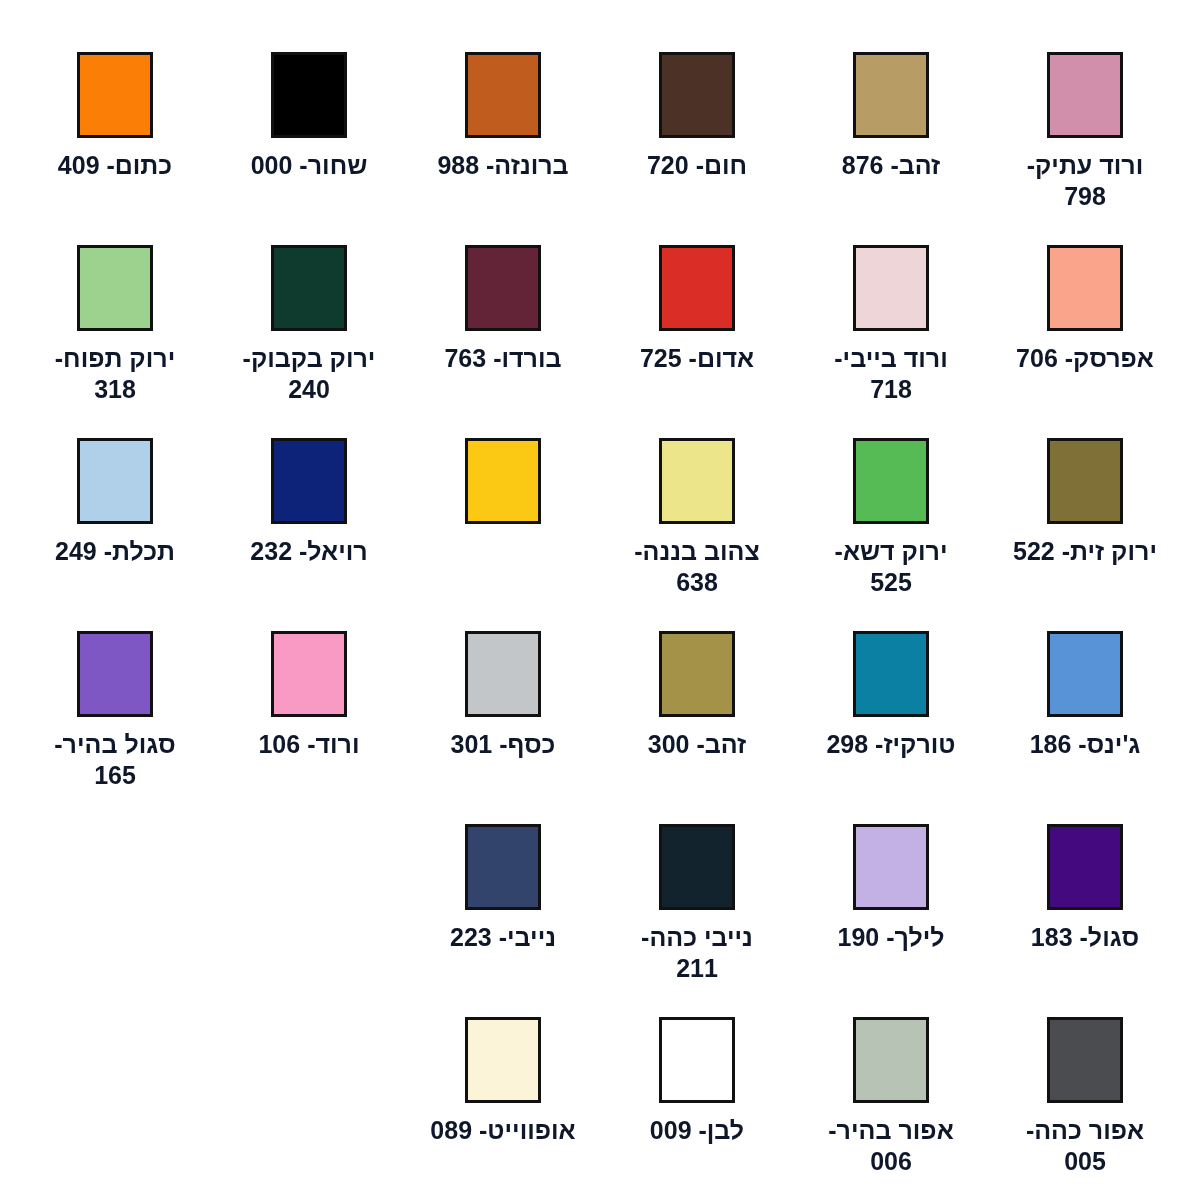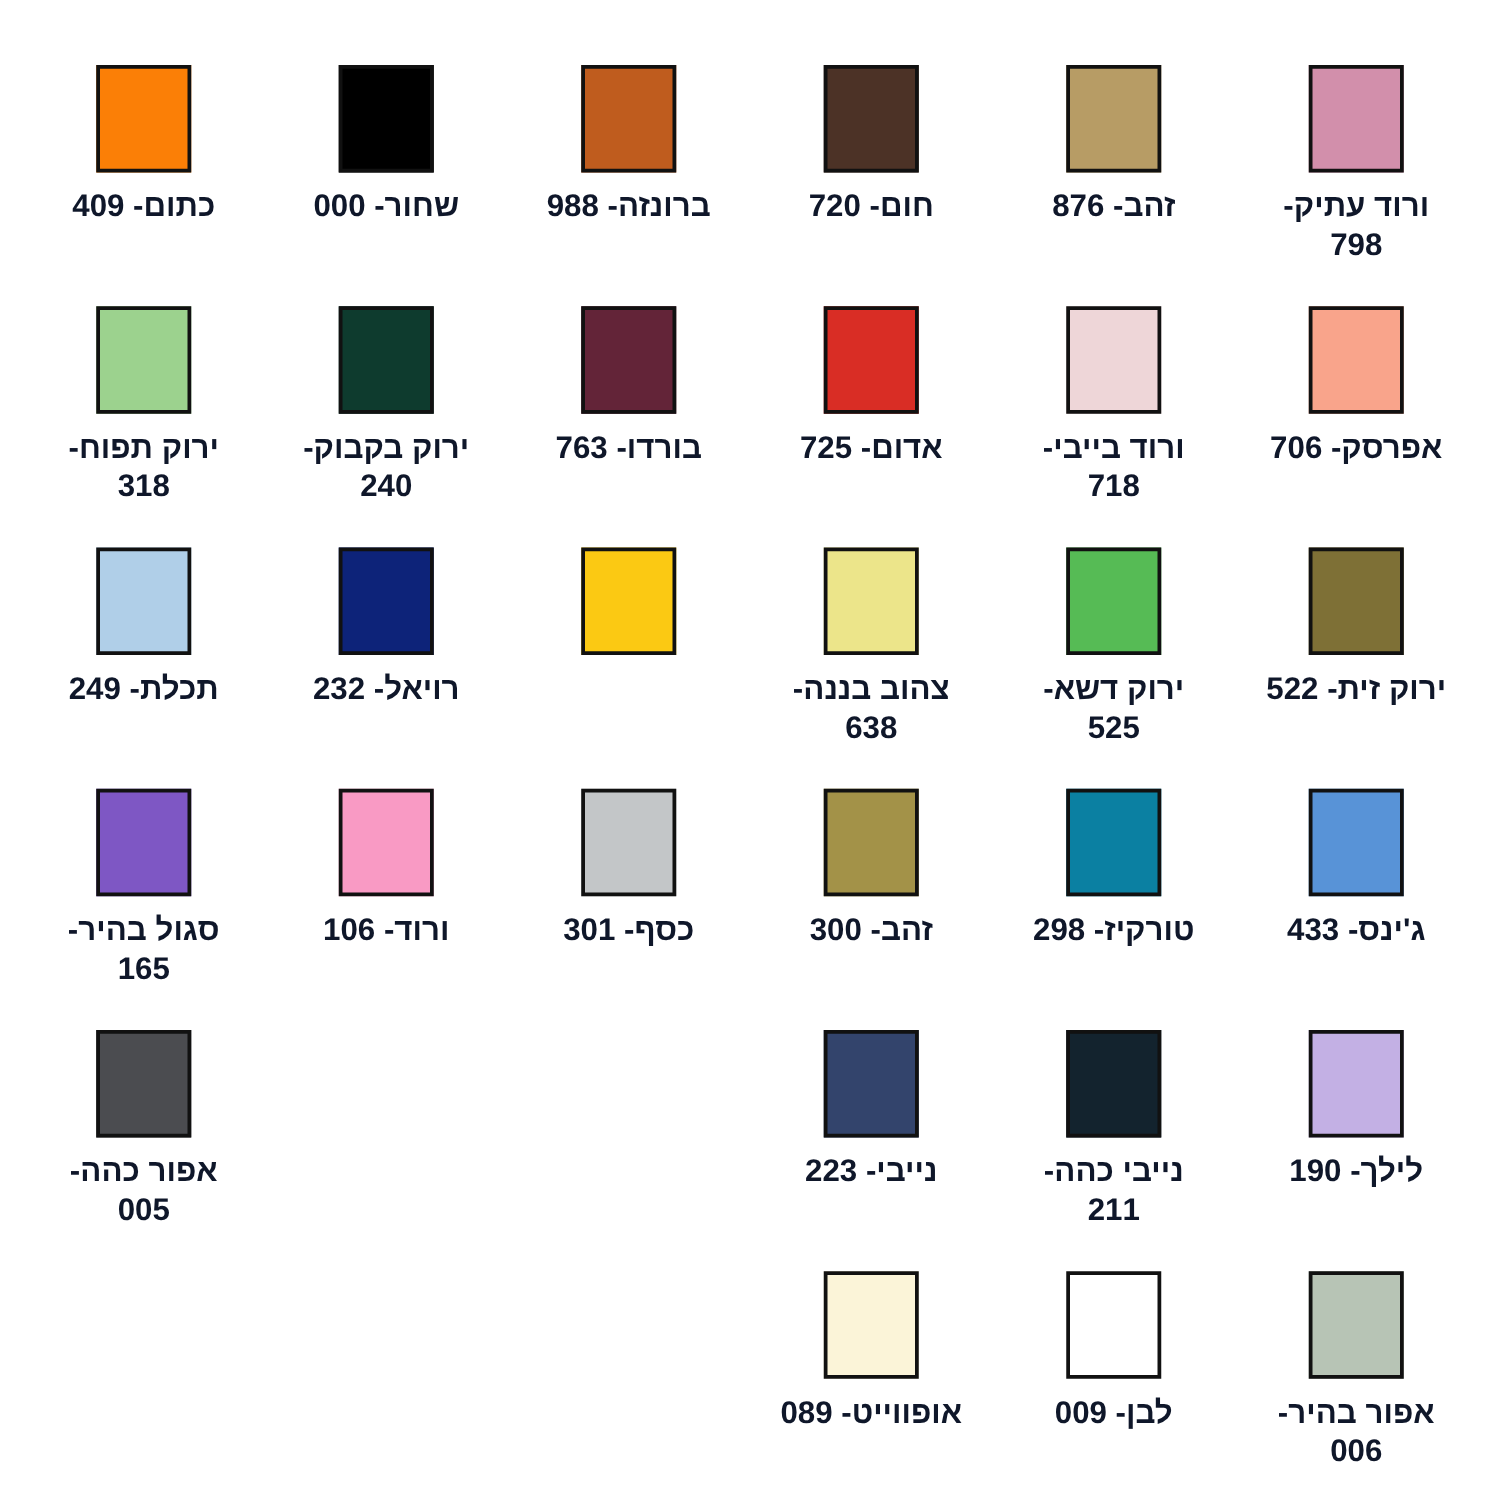--- a/index.html
+++ b/index.html
@@ -120,41 +120,45 @@
     <div class="swatch-cell">
       <div class="swatch-chip" style="background: rgb(13, 35, 121); border-color: rgb(17, 17, 17);"></div>
       <div class="swatch-label">רויאל- 232</div>
     </div>
     <div class="swatch-cell">
       <div class="swatch-chip" style="background: rgb(176, 207, 232); border-color: rgb(17, 17, 17);"></div>
       <div class="swatch-label">תכלת- 249</div>
     </div>
     <div class="swatch-cell">
       <div class="swatch-chip" style="background: rgb(88, 147, 215); border-color: rgb(17, 17, 17);"></div>
-      <div class="swatch-label">ג'ינס- 433</div>
+      <div class="swatch-label">ג'ינס- 186</div>
     </div>
     <div class="swatch-cell">
       <div class="swatch-chip" style="background: rgb(11, 128, 162); border-color: rgb(17, 17, 17);"></div>
       <div class="swatch-label">טורקיז- 298</div>
     </div>
     <div class="swatch-cell">
       <div class="swatch-chip" style="background: rgb(163, 146, 72); border-color: rgb(17, 17, 17);"></div>
       <div class="swatch-label">זהב- 300</div>
     </div>
     <div class="swatch-cell">
       <div class="swatch-chip" style="background: rgb(195, 198, 200); border-color: rgb(17, 17, 17);"></div>
       <div class="swatch-label">כסף- 301</div>
     </div>
     <div class="swatch-cell">
       <div class="swatch-chip" style="background: rgb(249, 154, 196); border-color: rgb(17, 17, 17);"></div>
       <div class="swatch-label">ורוד- 106</div>
     </div>
     <div class="swatch-cell">
       <div class="swatch-chip" style="background: rgb(126, 87, 196); border-color: rgb(17, 17, 17);"></div>
       <div class="swatch-label">סגול בהיר- 165</div>
+    </div>
+    <div class="swatch-cell">
+      <div class="swatch-chip" style="background: rgb(68, 8, 127); border-color: rgb(17, 17, 17);"></div>
+      <div class="swatch-label">סגול- 183</div>
     </div>
     <div class="swatch-cell">
       <div class="swatch-chip" style="background: rgb(195, 176, 228); border-color: rgb(17, 17, 17);"></div>
       <div class="swatch-label">לילך- 190</div>
     </div>
     <div class="swatch-cell">
       <div class="swatch-chip" style="background: rgb(19, 35, 46); border-color: rgb(17, 17, 17);"></div>
       <div class="swatch-label">נייבי כהה- 211</div>
     </div>
     <div class="swatch-cell">

